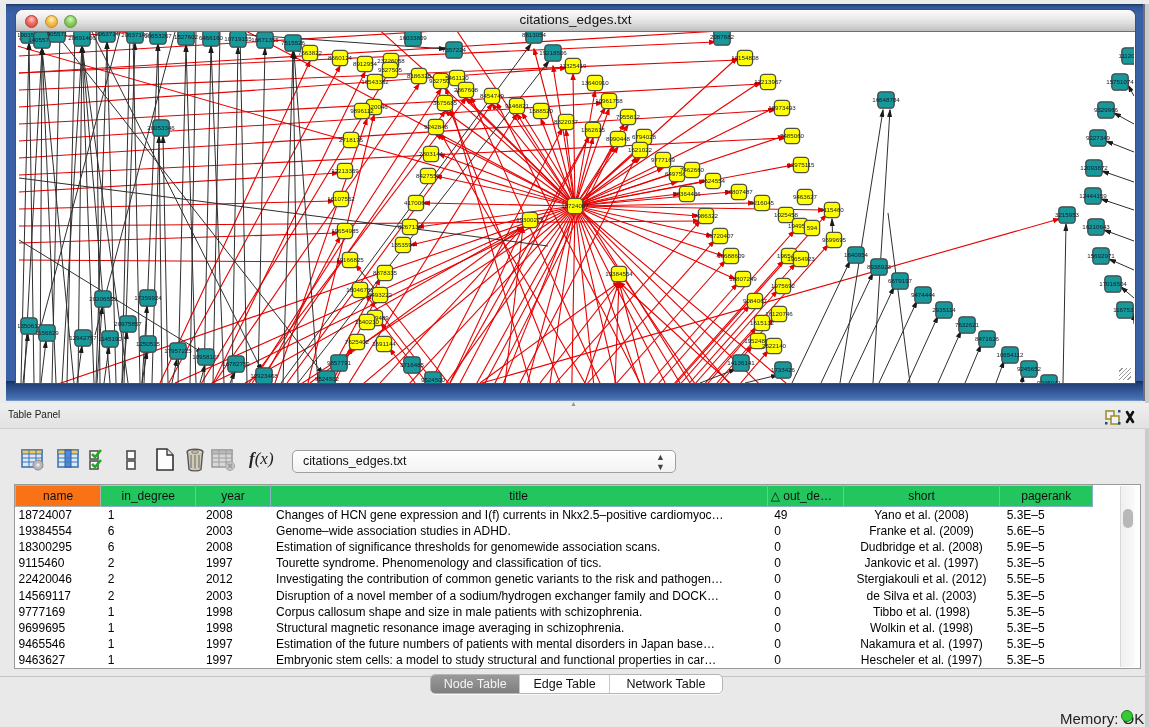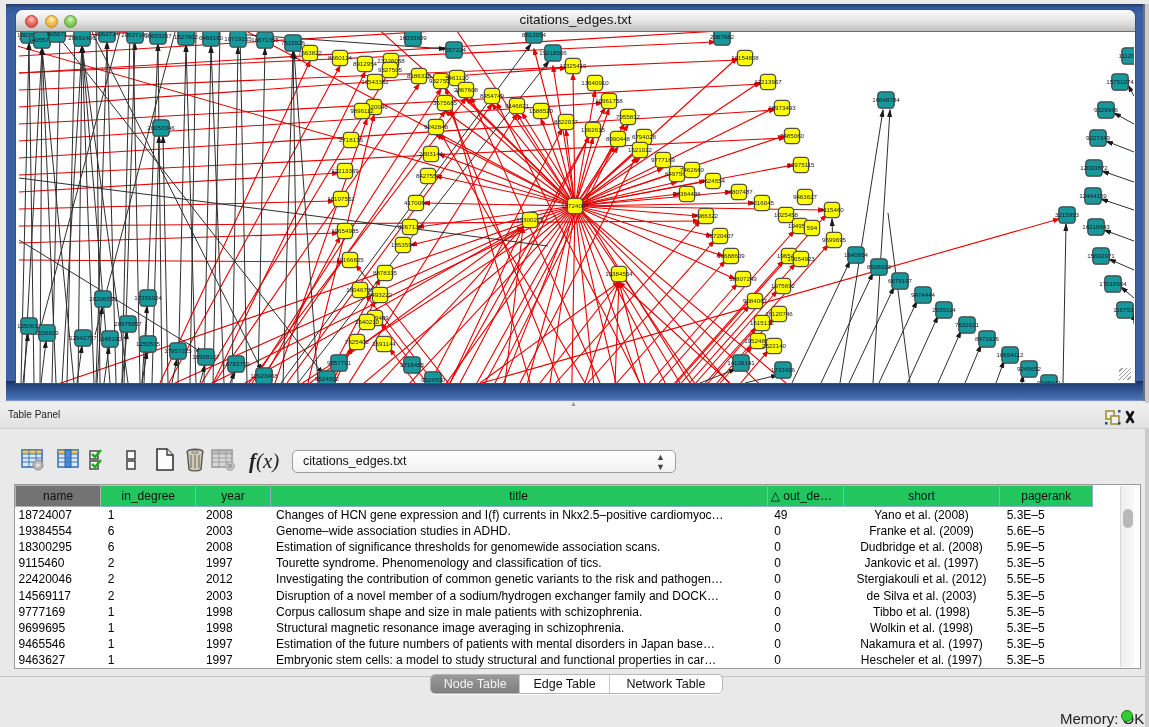--- a/index.html
+++ b/index.html
@@ -32,21 +32,21 @@
 
 #toolbar { position:absolute; left:14px; top:445px; width:1120px; height:34px; }
 .ic { position:absolute; top:3px; }
 #combo { position:absolute; left:292px; top:450px; width:384px; height:23px; background:linear-gradient(#ffffff,#f2f2f2);
   border:1px solid #9e9e9e; border-radius:5px; font-size:12.5px; color:#111; line-height:21px; padding-left:10px; }
 #combo .arrows { position:absolute; right:10px; top:1px; font-size:9px; color:#444; line-height:10px; text-align:center; }
 
 #tblwrap { position:absolute; left:14px; top:484px; width:1127px; height:185px; background:#fff; border:1px solid #9a9a9a; overflow:hidden; }
 table { border-collapse:collapse; table-layout:fixed; width:1106px; font-size:12px; }
 th { background:#22c55e; border:1px solid #8ab0c8; border-top:1px solid #aac8dc; font-weight:normal; height:21px; font-size:12px; padding:0; color:#111; }
-th.first { background:#737373; border:1px solid #b0b0b0; }
+th.first { background:#f97316; border:1px solid #b0b0b0; }
 td { height:16.2px; padding:0; white-space:nowrap; overflow:hidden; color:#000; }
 td.c1 { padding-left:3px; }
 .c1 { width:85px; } .c2 { width:95px; } .c3 { width:74px; } .c4 { width:496px; }
 .c5 { width:76px; } .c6 { width:156px; } .c7 { width:93px; } .c8 { width:28px; }
 td.c2,td.c5 { padding-left:7px; }
 td.c3 { padding-left:10px; }
 td.c4 { padding-left:6px; }
 td.c6 { text-align:center; } td.c7 { padding-left:7px; }
 th.c8 { background:#fff; border:none; }
 #vscroll { position:absolute; left:1105px; top:1px; width:15px; height:181px; background:linear-gradient(to right,#efefef,#fafafa); border-left:1px solid #d8d8d8; }
@@ -620,21 +620,21 @@
         <path d="M8 7 v13 M12 7 v13.5 M16 7 v13" stroke="#777" stroke-width="1.2"></path>
         <ellipse cx="12" cy="4" rx="3.5" ry="1.2" fill="#f2efe2" stroke="#666"></ellipse>
       </svg>
       <svg class="ic" style="left:197px" width="26" height="24" viewBox="0 0 26 24">
         <rect x="1" y="2" width="20" height="17" fill="#d8d8d8" stroke="#9d9d9d" stroke-width="1.6"></rect>
         <rect x="1" y="2" width="20" height="4" fill="#b9b9b9" stroke="#9d9d9d" stroke-width="1"></rect>
         <path d="M1 10 h20 M1 14 h20 M8 2 v17 M15 2 v17" stroke="#9d9d9d" stroke-width="1"></path>
         <circle cx="19" cy="18" r="4.5" fill="#c4c4c4" stroke="#a8a8a8"></circle>
         <path d="M17 16 l4 4 m0 -4 l-4 4" stroke="#989898" stroke-width="1.3"></path>
       </svg>
-      <div class="ic" style="left:235px; top:4px; font-size:21px; color:#222; font-family:'Liberation Serif',serif;"><i><b>f</b>(x)</i></div>
+      <div class="ic" style="left:235px; top:4px; font-size:17px; color:#222; font-family:'Liberation Serif',serif;"><i><b>f</b>(x)</i></div>
     </div>
     <div id="combo">citations_edges.txt<span class="arrows">▲<br>▼</span></div>
     <div id="tblwrap">
       <table>
         <tbody>
           <tr>
           <th class="first c1">name</th>
             <th class="c2">in_degree</th>
             <th class="c3">year</th>
             <th class="c4">title</th>

